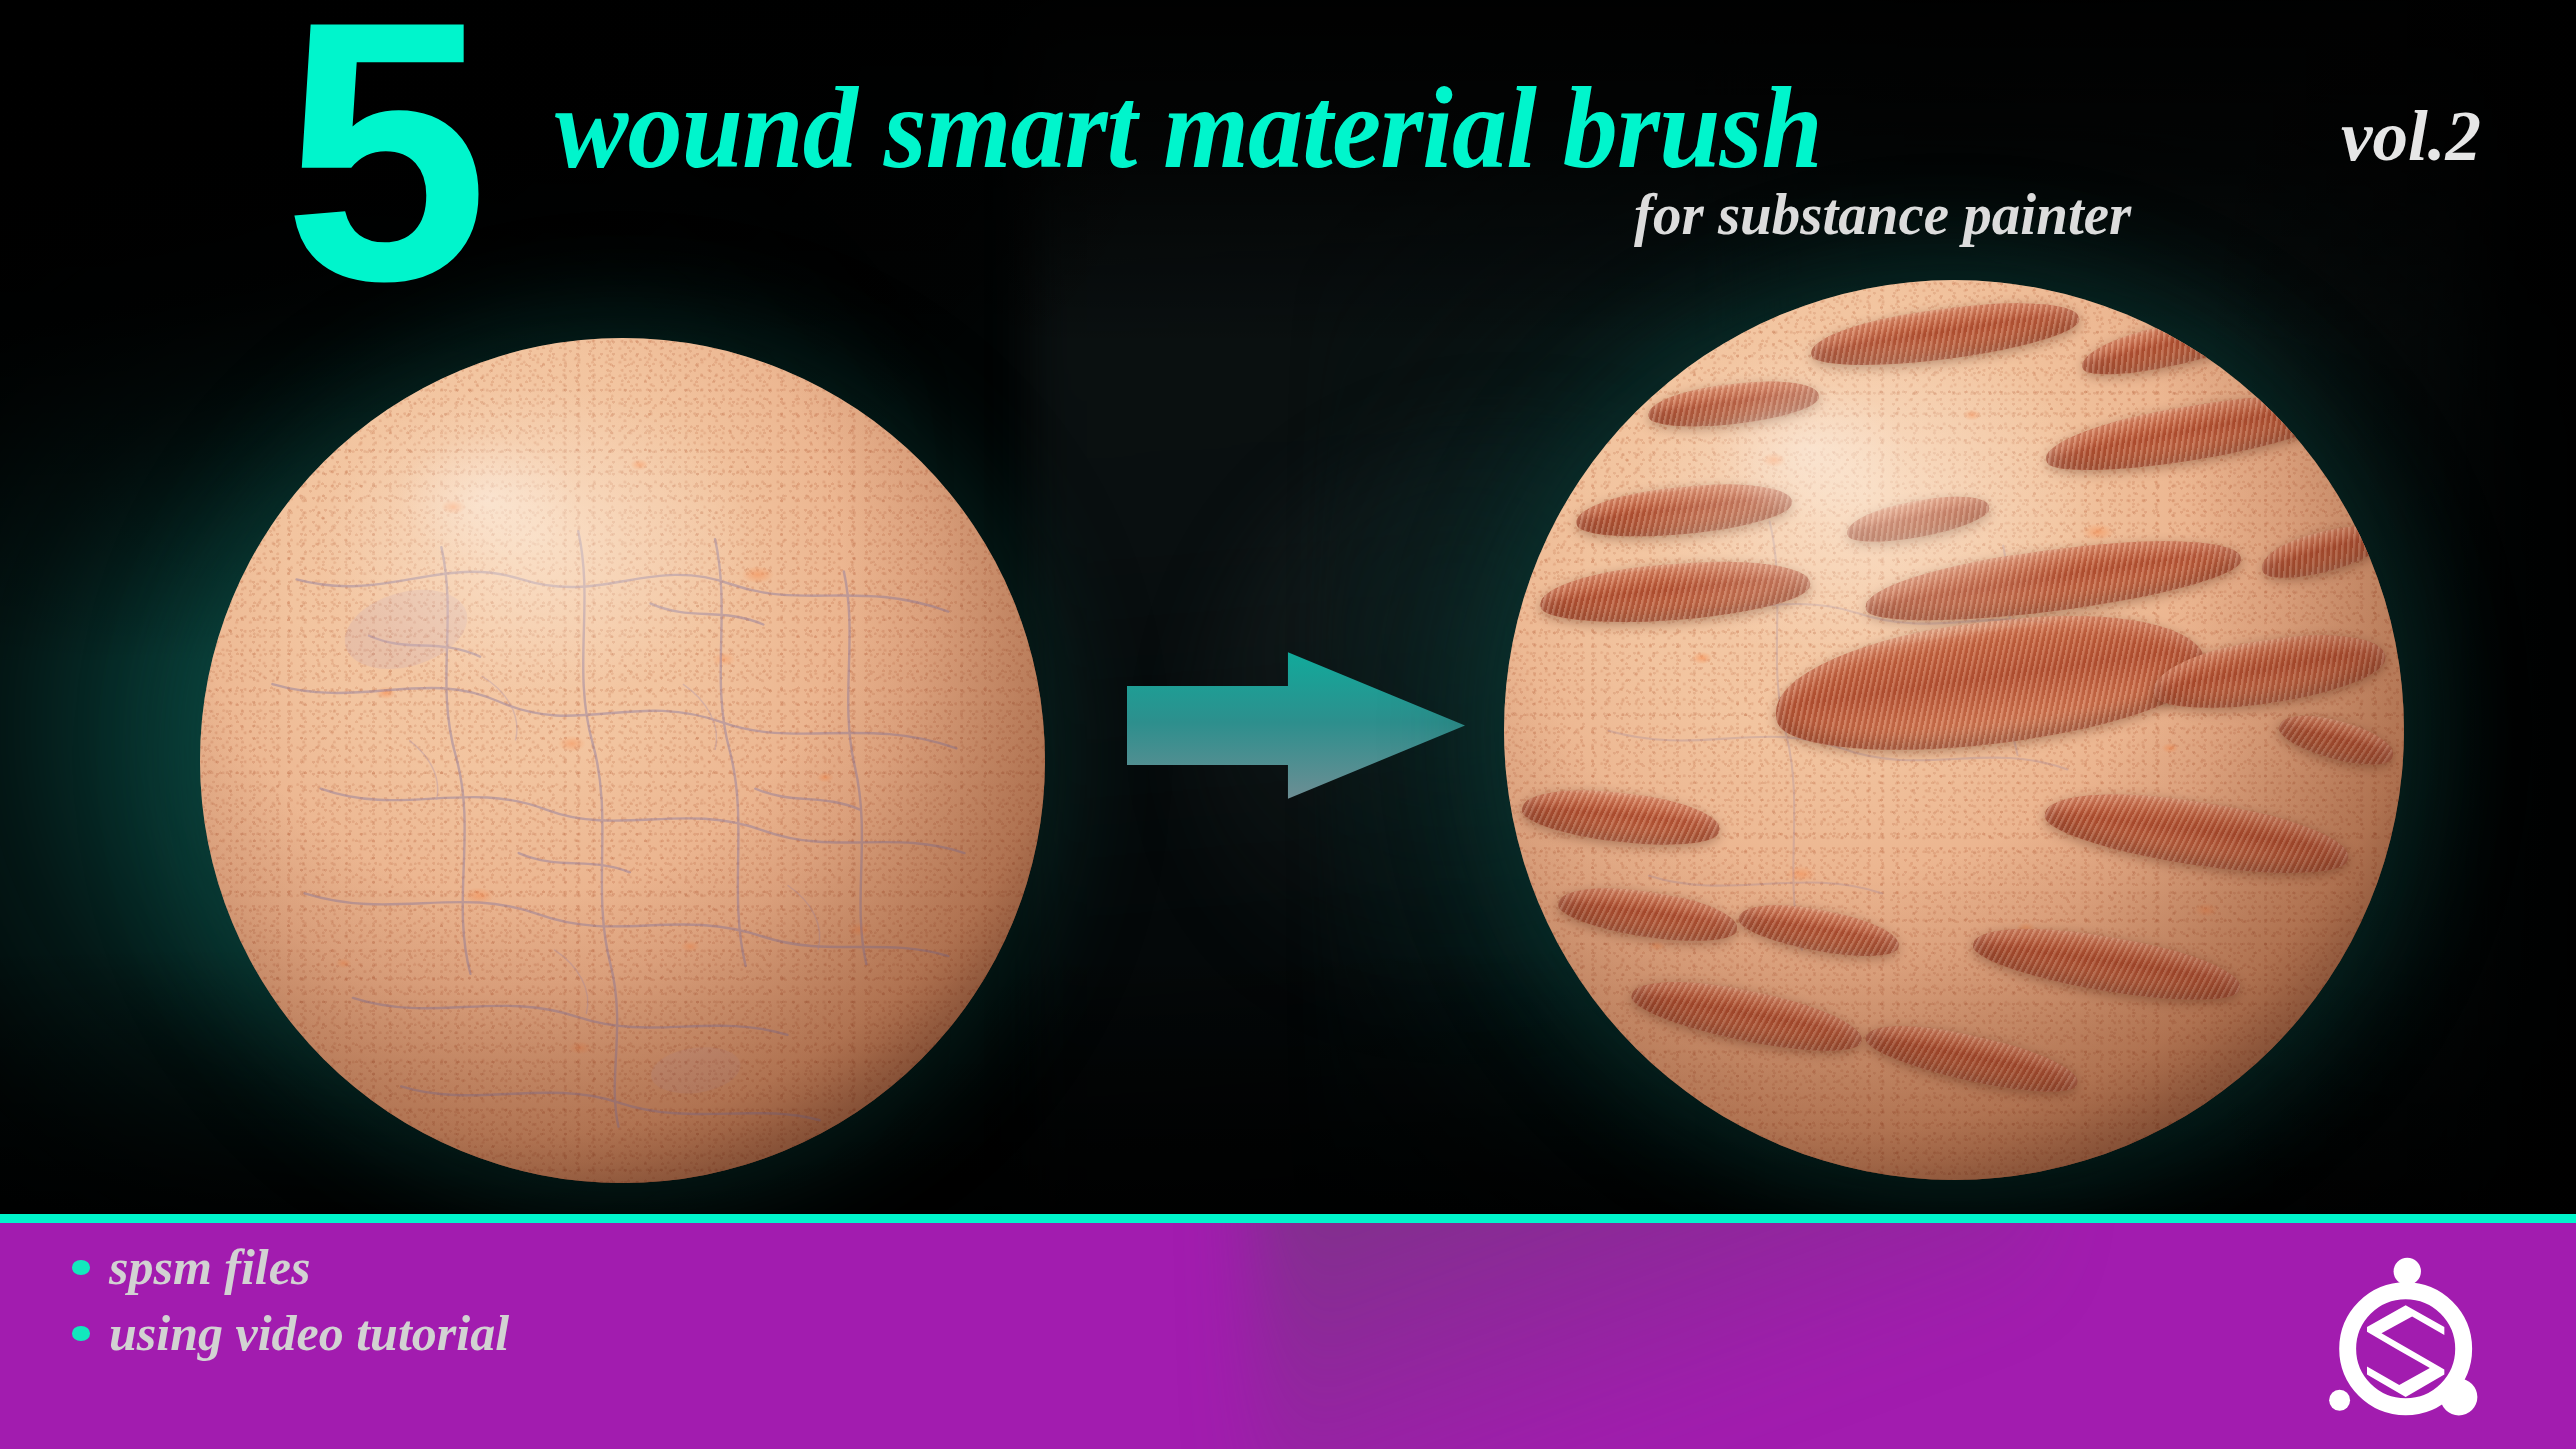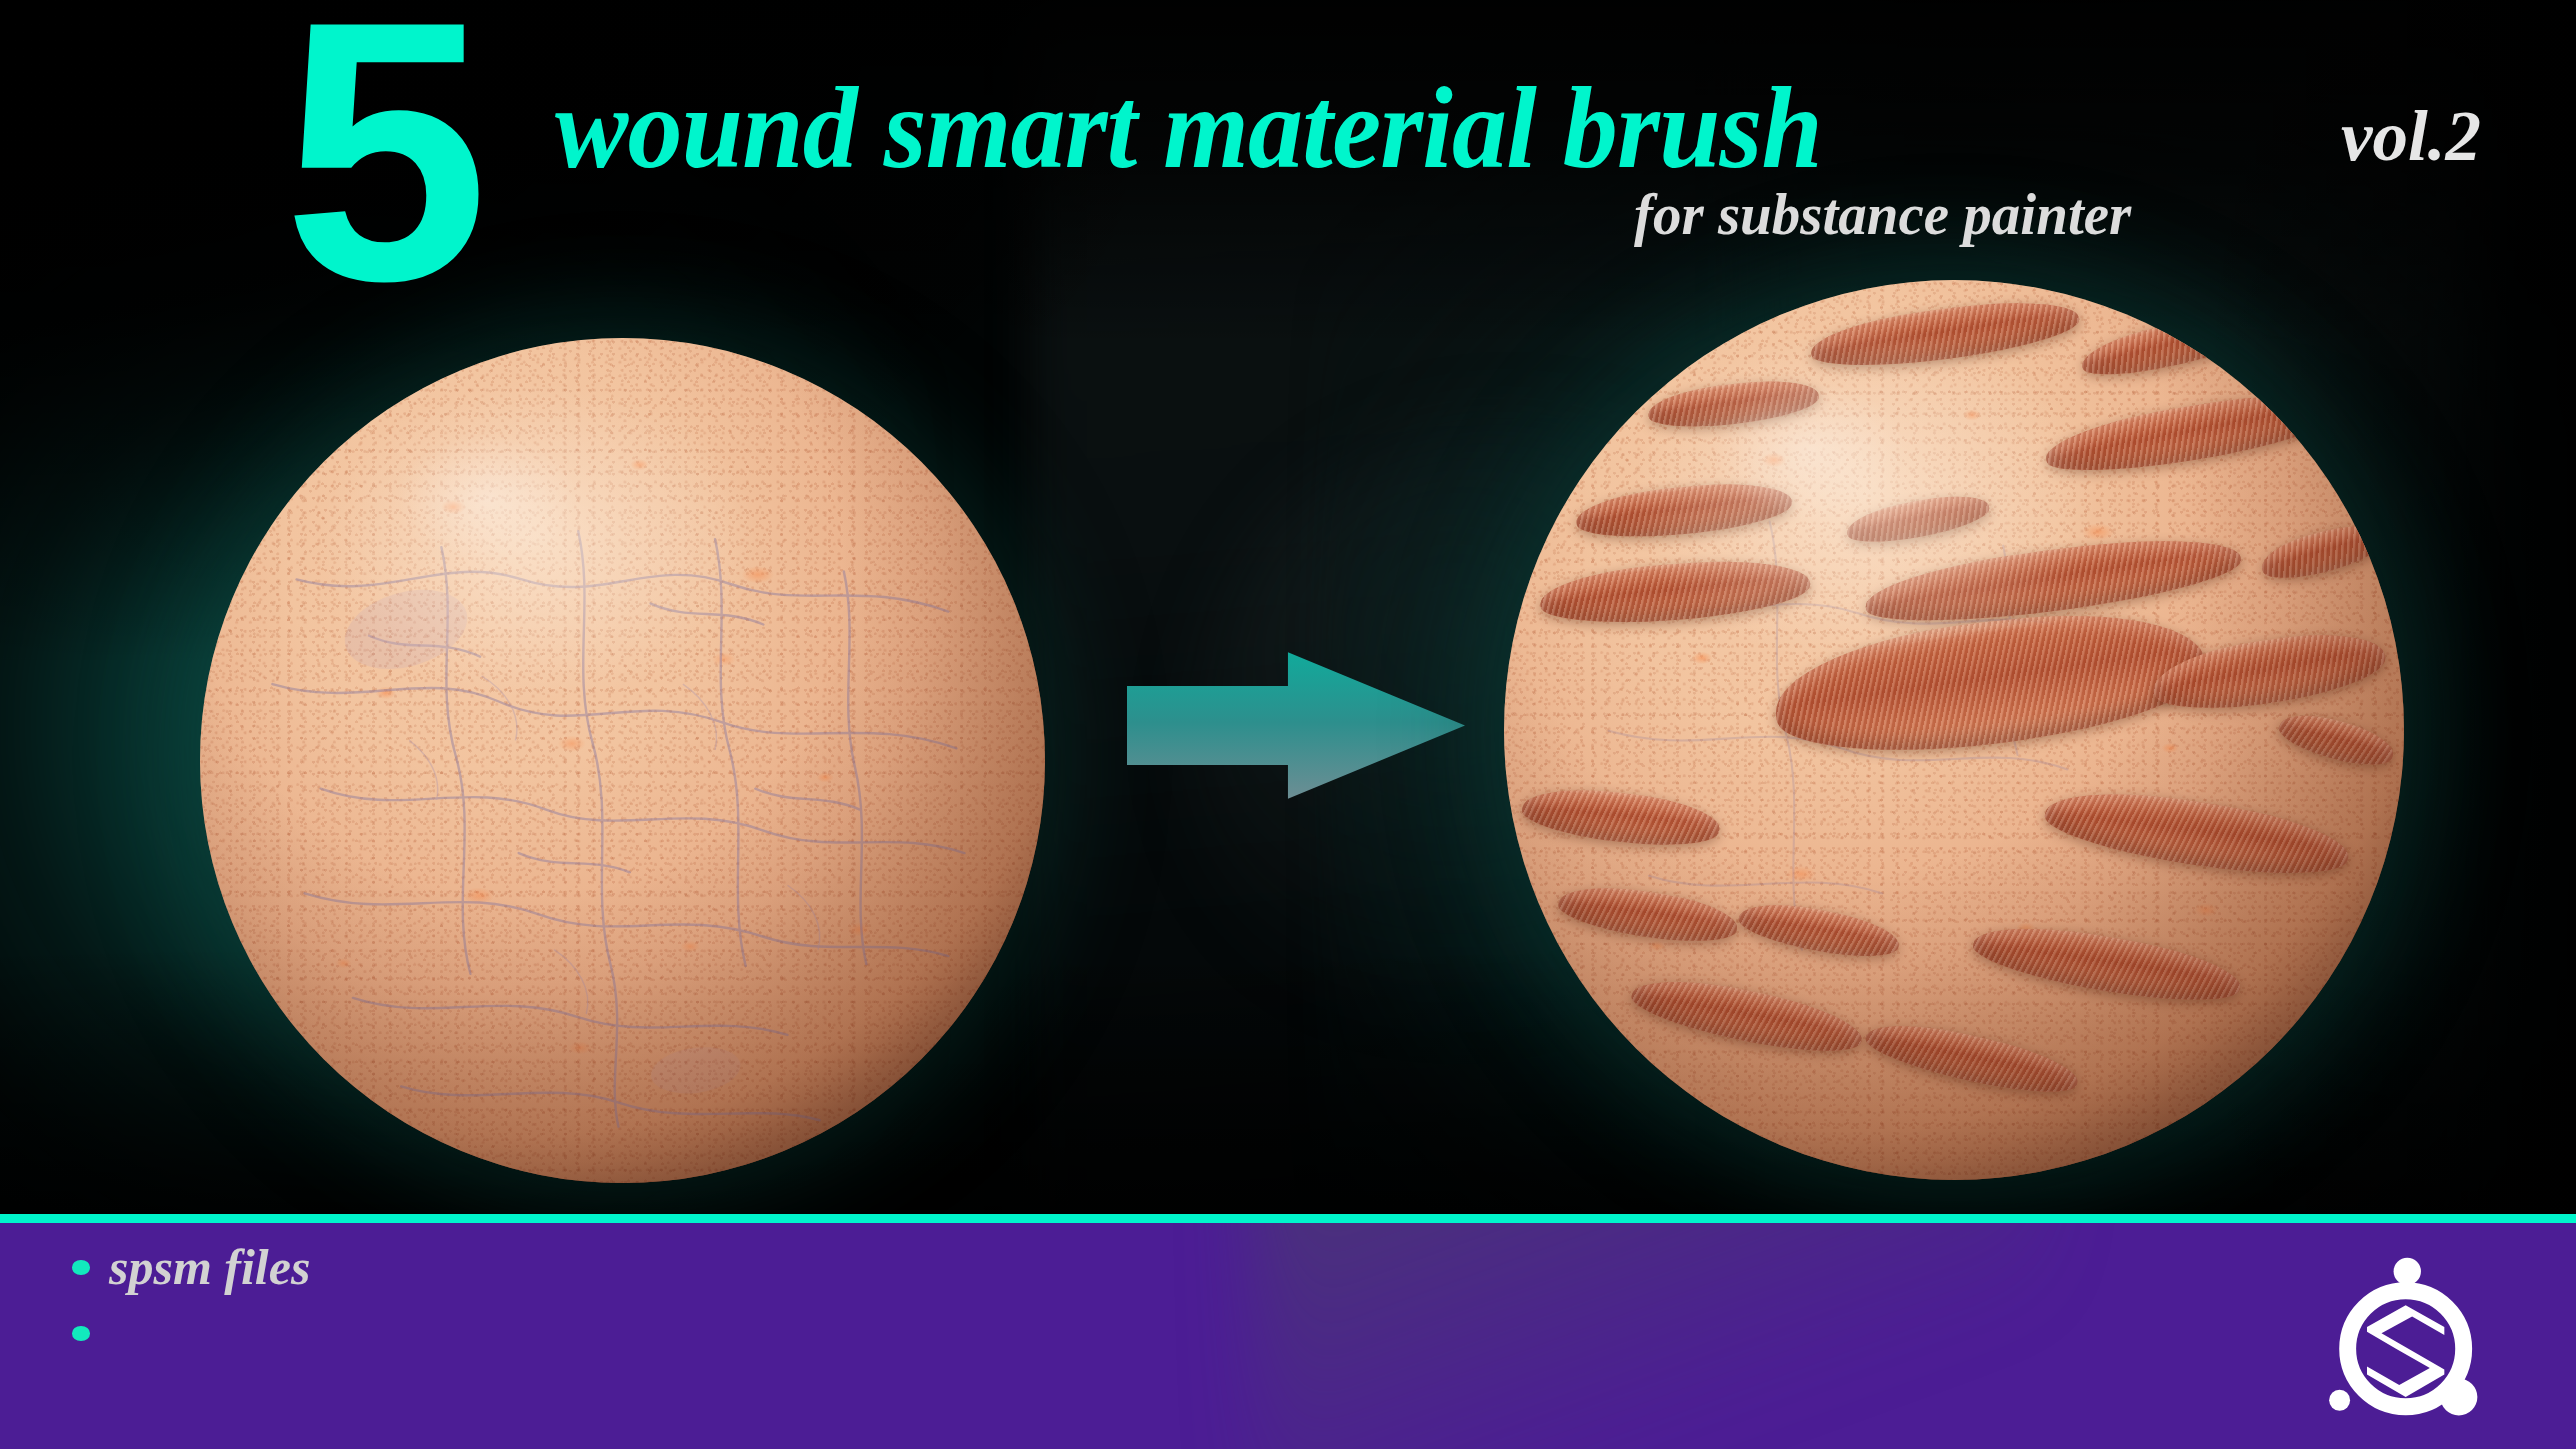--- a/index.html
+++ b/index.html
@@ -245,21 +245,21 @@
 
   
   #divider{
     position:absolute;
     left:0; top:1214px; width:2576px; height:8.9px;
     background:#00f5cc;
   }
   #footer{
     position:absolute;
     left:0; top:1223px; width:2576px; height:226px;
-    background:#4c1d95;
+    background:#a21caf;
     overflow:hidden;
   }
   #footer .sheen{
     position:absolute;
     left:1256px; top:-177px; width:789px; height:499px;
     background:linear-gradient(160deg, rgba(72,84,82,.55), rgba(56,56,56,0) 70%);
     filter:blur(37px);
   }
   #feature-list{
     position:absolute;
@@ -417,20 +417,21 @@
   <div id="footer">
     <div class="sheen"></div>
 
     <ul id="feature-list">
       <li>
         <span class="bullet"></span>
         <span class="feature-text">spsm files</span>
       </li>
       <li>
         <span class="bullet"></span>
+        <span class="feature-text">using video tutorial</span>
       </li>
     </ul>
 
     <div id="substance-logo">
       <svg viewBox="0 0 216 216">
 
         <circle cx="122" cy="24" r="17" fill="#ffffff"></circle>
         <circle cx="38" cy="184" r="13" fill="#ffffff"></circle>
         <circle cx="186" cy="180" r="23" fill="#ffffff"></circle>
 

